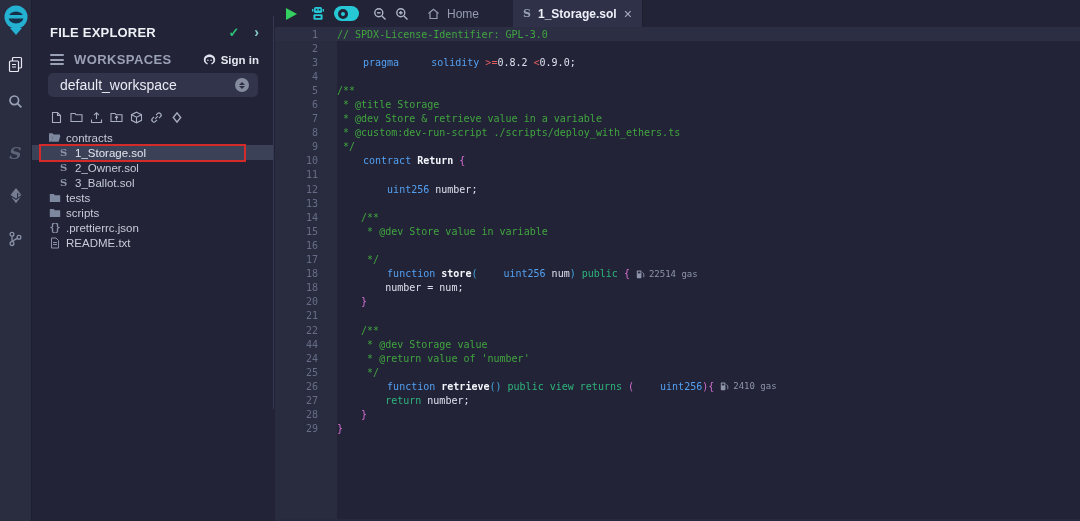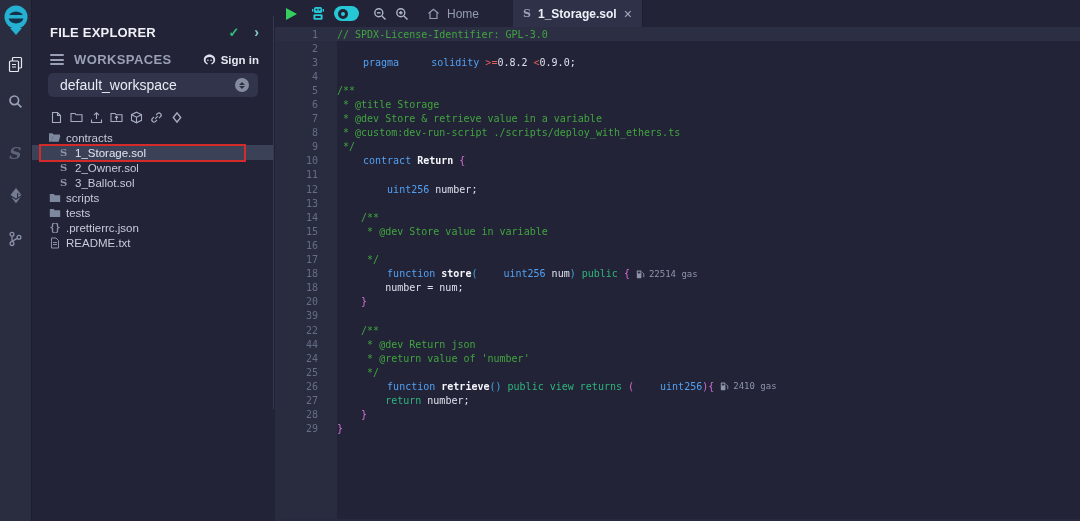--- a/index.html
+++ b/index.html
@@ -248,29 +248,29 @@
             <span class="tree-s">S</span>
           </span>
           <span class="tree-label">3_Ballot.sol</span>
         </div>
         <div class="tree-row ind0">
           <span class="tree-icon">
             <svg width="12" height="10" viewBox="0 0 12 10">
               <path d="M0.8 1 h4 l1 1.2 h5.4 v6.8 H0.8 Z" fill="#7d879e"></path>
             </svg>
           </span>
-          <span class="tree-label">scripts</span>
+          <span class="tree-label">tests</span>
         </div>
         <div class="tree-row ind0">
           <span class="tree-icon">
             <svg width="12" height="10" viewBox="0 0 12 10">
               <path d="M0.8 1 h4 l1 1.2 h5.4 v6.8 H0.8 Z" fill="#7d879e"></path>
             </svg>
           </span>
-          <span class="tree-label">tests</span>
+          <span class="tree-label">scripts</span>
         </div>
         <div class="tree-row ind0">
           <span class="tree-icon">
             <span class="tree-json">{}</span>
           </span>
           <span class="tree-label">.prettierrc.json</span>
         </div>
         <div class="tree-row ind0">
           <span class="tree-icon">
             <svg width="10" height="12" viewBox="0 0 10 12" fill="none" stroke="#8a91a6" stroke-width="1">
@@ -350,23 +350,23 @@
           <div class="line"><span class="ln">15</span><span class="code"><span class="tk-c">     * @dev Store value in variable</span></span></div>
           <div class="line"><span class="ln">16</span></div>
           <div class="line"><span class="ln">17</span><span class="code"><span class="tk-c">     */</span></span></div>
           <div class="line"><span class="ln">18</span><span class="code"><span class="tk-t">    </span><span class="tk-k">function</span><span class="tk-t"> </span><span class="tk-b">store</span><span class="tk-u">(</span><span class="tk-k">uint256</span><span class="tk-t"> num</span><span class="tk-u">)</span><span class="tk-t"> </span><span class="tk-g">public</span><span class="tk-t"> </span><span class="tk-o">{</span></span><span class="gas"><svg width="9" height="10" viewBox="0 0 9 10">
                 <rect x="0.8" y="1.6" width="4.6" height="7.6" rx="0.6" fill="#8e95ab"></rect>
                 <rect x="1.8" y="2.6" width="2.6" height="1.8" fill="#292c3e"></rect>
                 <path d="M6.4 3.4 L7.8 4.8 V8.2" stroke="#8e95ab" stroke-width="0.9" fill="none"></path>
               </svg><span>22514 gas</span></span></div>
           <div class="line"><span class="ln">18</span><span class="code"><span class="tk-t">        number = num;</span></span></div>
           <div class="line"><span class="ln">20</span><span class="code"><span class="tk-t">    </span><span class="tk-o">}</span></span></div>
-          <div class="line"><span class="ln">39</span><span class="code"></span></div>
+          <div class="line"><span class="ln">21</span><span class="code"></span></div>
           <div class="line"><span class="ln">22</span><span class="code"><span class="tk-c">    /**</span></span></div>
-          <div class="line"><span class="ln">44</span><span class="code"><span class="tk-c">     * @dev Return json</span></span></div>
+          <div class="line"><span class="ln">44</span><span class="code"><span class="tk-c">     * @dev Storage value</span></span></div>
           <div class="line"><span class="ln">24</span><span class="code"><span class="tk-c">     * @return value of 'number'</span></span></div>
           <div class="line"><span class="ln">25</span><span class="code"><span class="tk-c">     */</span></span></div>
           <div class="line"><span class="ln">26</span><span class="code"><span class="tk-t">    </span><span class="tk-k">function</span><span class="tk-t"> </span><span class="tk-b">retrieve</span><span class="tk-u">()</span><span class="tk-t"> </span><span class="tk-g">public</span><span class="tk-t"> </span><span class="tk-g">view</span><span class="tk-t"> </span><span class="tk-g">returns</span><span class="tk-t"> </span><span class="tk-o">(</span><span class="tk-k">uint256</span><span class="tk-o">){</span></span><span class="gas"><svg width="9" height="10" viewBox="0 0 9 10">
                 <rect x="0.8" y="1.6" width="4.6" height="7.6" rx="0.6" fill="#8e95ab"></rect>
                 <rect x="1.8" y="2.6" width="2.6" height="1.8" fill="#292c3e"></rect>
                 <path d="M6.4 3.4 L7.8 4.8 V8.2" stroke="#8e95ab" stroke-width="0.9" fill="none"></path>
               </svg><span>2410 gas</span></span></div>
           <div class="line"><span class="ln">27</span><span class="code"><span class="tk-t">        </span><span class="tk-g">return</span><span class="tk-t"> number;</span></span></div>
           <div class="line"><span class="ln">28</span><span class="code"><span class="tk-t">    </span><span class="tk-o">}</span></span></div>
           <div class="line"><span class="ln">29</span><span class="code"><span class="tk-o">}</span></span></div>

